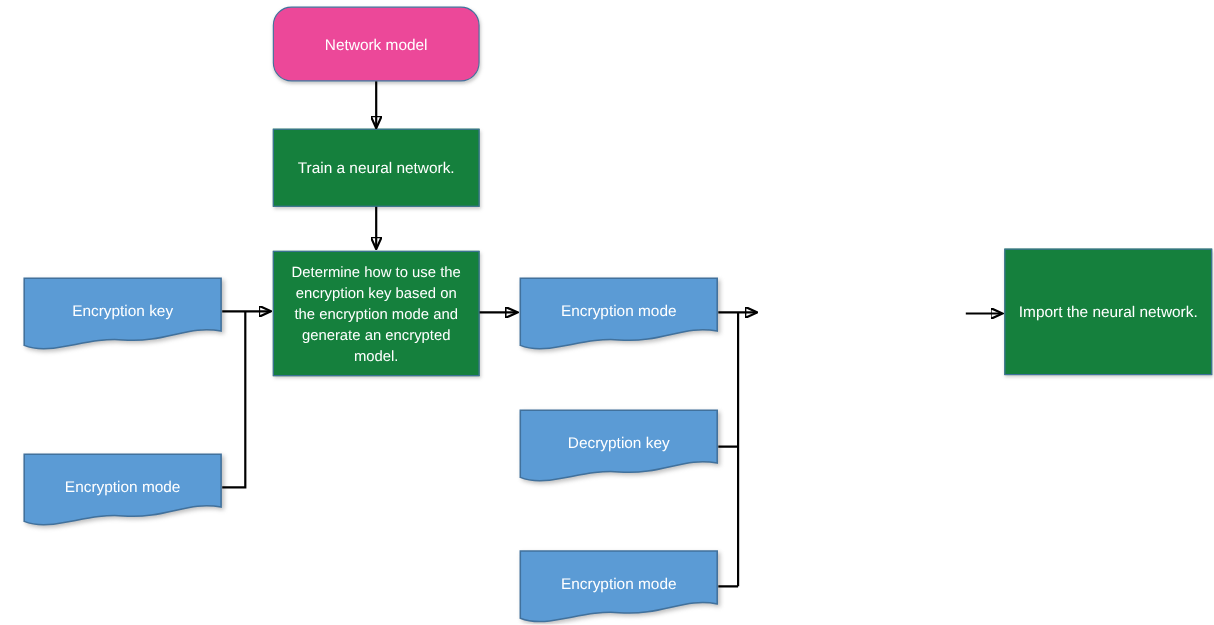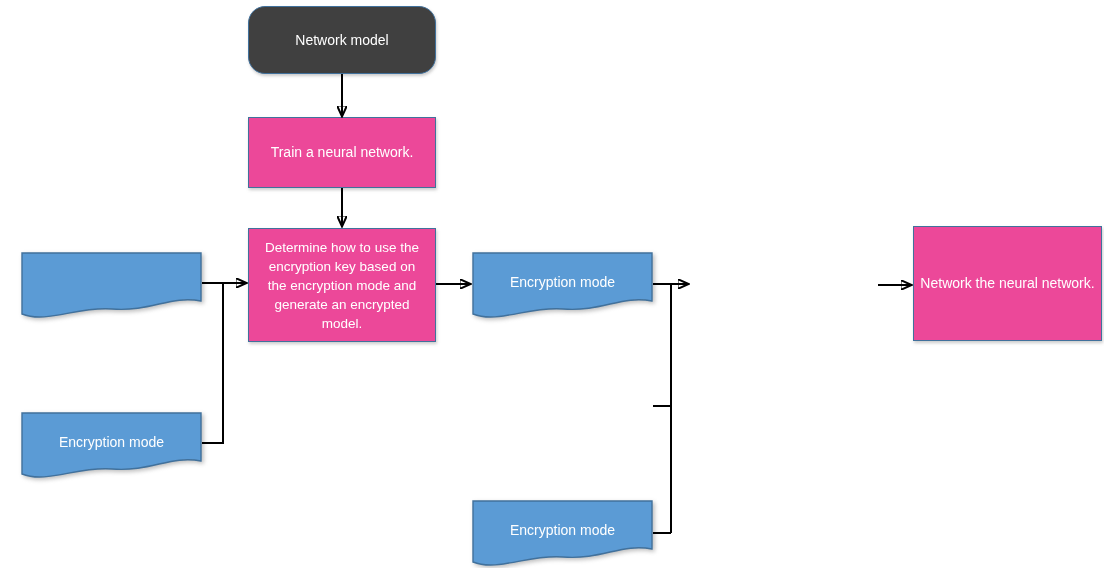--- a/index.html
+++ b/index.html
@@ -17,28 +17,28 @@
   }
   .connectors path{stroke:#000000;stroke-width:2;fill:none;}
   
   .node{
     position:absolute;z-index:2;
     display:flex;align-items:center;justify-content:center;
     text-align:center;color:#ffffff;
     box-sizing:border-box;
   }
   .proc{
-    background:#ec4899;
+    background:#15803d;
     border:1.6px solid #41719C;
     box-shadow:1px 2px 3px rgba(110,110,110,0.35);
     font-size:13.5px;line-height:19px;
   }
   .single{font-size:14px;}
   .term{
-    background:#404040;
+    background:#ec4899;
     border:1.6px solid #41719C;
     border-radius:17px;
     box-shadow:1px 2px 3px rgba(110,110,110,0.35);
     font-size:14px;
     justify-content:center;
   }
   
   .doc{
     position:absolute;z-index:2;width:181px;height:72px;
   }
@@ -94,42 +94,49 @@
   </div>
 
   <div class="node proc" id="n-encproc">
     <span>Determine how to use the encryption key based on the encryption mode and generate an encrypted model.</span>
   </div>
 
   <div class="doc" id="n-enckey">
     <svg width="181" height="72" viewBox="0 0 181 72">
       <path d="M1,1 H180 V49 C150,43 130,60 91,57 C57,54 26,72 1,62 Z"></path>
     </svg>
+    <span class="label">Encryption key</span>
   </div>
 
   <div class="doc" id="n-encmodeL">
     <svg width="181" height="72" viewBox="0 0 181 72">
       <path d="M1,1 H180 V49 C150,43 130,60 91,57 C57,54 26,72 1,62 Z"></path>
     </svg>
     <span class="label">Encryption mode</span>
   </div>
 
   <div class="doc" id="n-encmodeM">
     <svg width="181" height="72" viewBox="0 0 181 72">
       <path d="M1,1 H180 V49 C150,43 130,60 91,57 C57,54 26,72 1,62 Z"></path>
     </svg>
     <span class="label">Encryption mode</span>
   </div>
 
+  <div class="doc" id="n-deckey">
+    <svg width="181" height="72" viewBox="0 0 181 72">
+      <path d="M1,1 H180 V49 C150,43 130,60 91,57 C57,54 26,72 1,62 Z"></path>
+    </svg>
+    <span class="label">Decryption key</span>
+  </div>
 
   <div class="doc" id="n-encmodeB">
     <svg width="181" height="72" viewBox="0 0 181 72">
       <path d="M1,1 H180 V49 C150,43 130,60 91,57 C57,54 26,72 1,62 Z"></path>
     </svg>
     <span class="label">Encryption mode</span>
   </div>
 
 
   <div class="node proc single" id="n-import">
-    <span>Network the neural network.</span>
+    <span>Import the neural network.</span>
   </div>
 
 </div>
 
 </body></html>

